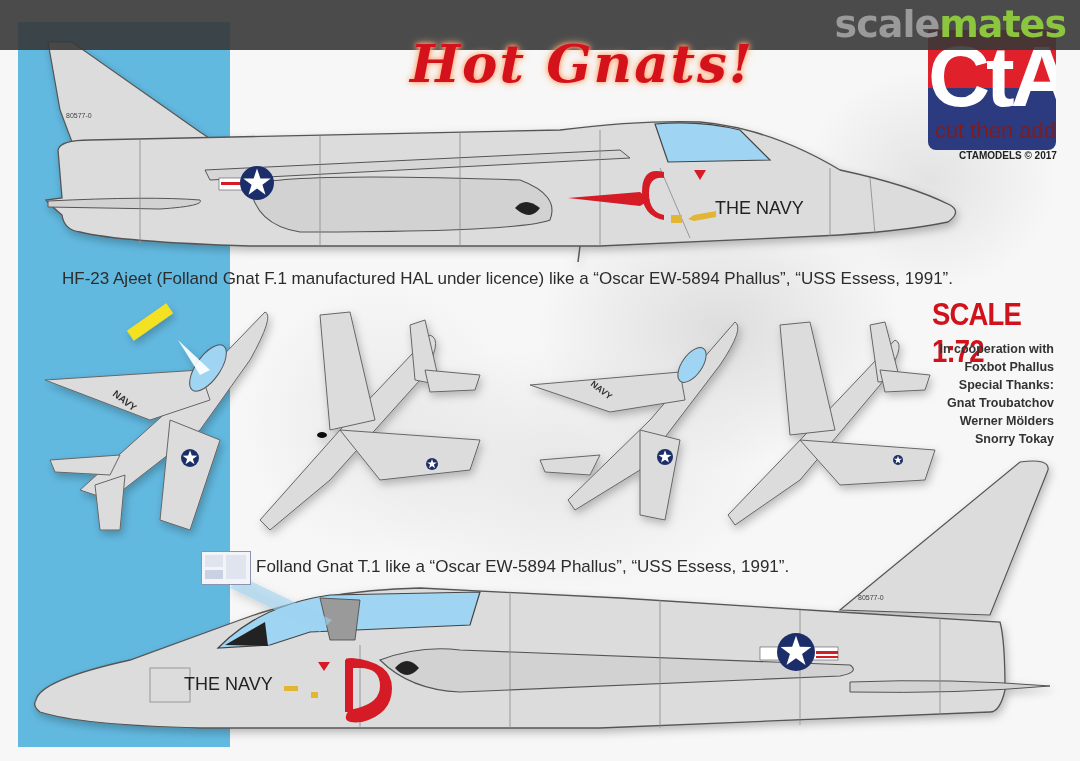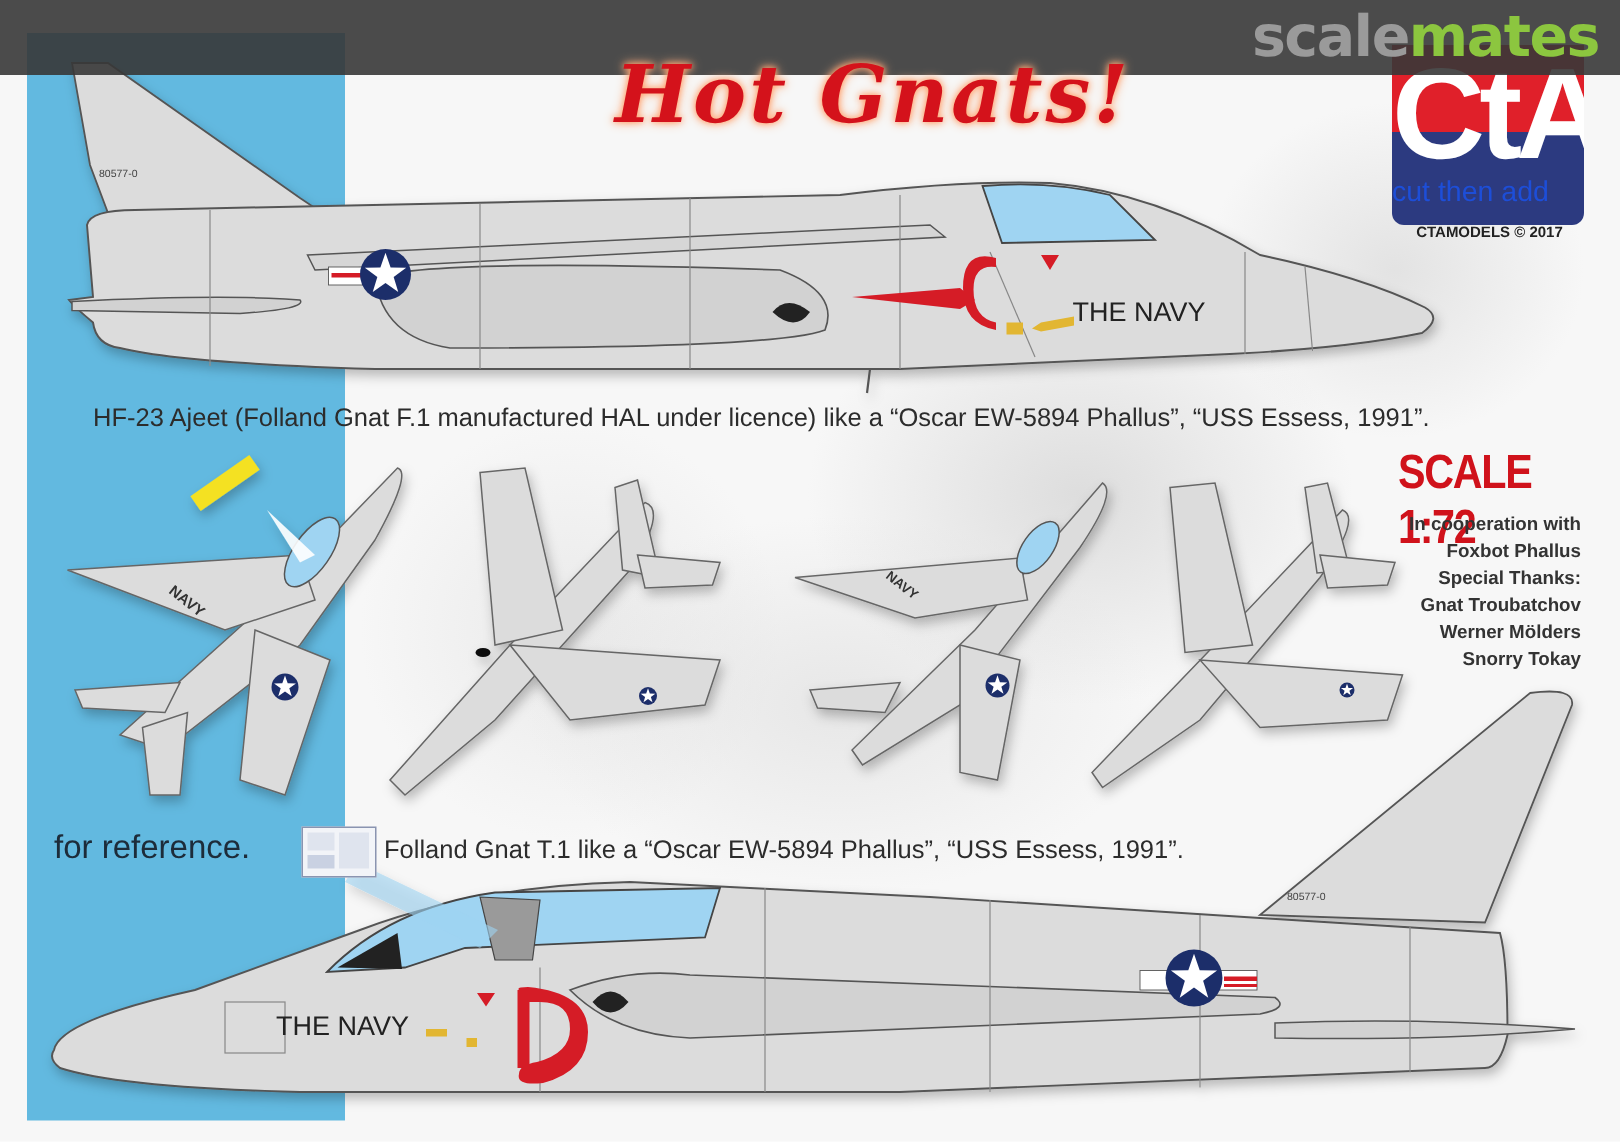--- a/index.html
+++ b/index.html
@@ -14,22 +14,22 @@
   .topbar{position:absolute;left:0;top:0;width:1080px;height:50px;background:rgba(55,55,55,0.9);z-index:20;}
   .sm-logo{position:absolute;right:14px;top:2px;font-family:"DejaVu Sans",sans-serif;font-weight:bold;font-size:38px;letter-spacing:-1px;z-index:21;margin-left:36px;}
   .sm-scale{color:#9a9a9a;}
   .sm-mates{color:#8cc63f;}
   .title{position:absolute;left:410px;top:32px;font-family:"DejaVu Serif",serif;font-style:italic;font-weight:bold;font-size:53px;color:#d4121b;text-shadow:0 0 4px #ff9e6a,0 0 8px #ffb58a;z-index:22;letter-spacing:2px;}
   .cta{position:absolute;left:928px;top:30px;width:128px;height:122px;z-index:15;text-decoration:underline;}
   .cta-box{position:absolute;left:0;top:0;width:128px;height:120px;border-radius:0 0 8px 8px;overflow:hidden;}
   .cta-red{position:absolute;left:0;top:0;width:100%;height:58px;background:#e0202a;}
   .cta-blue{position:absolute;left:0;top:58px;width:100%;height:62px;background:#2c3a80;}
   .cta-letters{position:absolute;left:0;top:-4px;width:100%;text-align:center;font-family:"Liberation Sans",sans-serif;font-weight:bold;font-size:86px;color:#fff;line-height:100px;letter-spacing:-4px;}
-  .cta-sub{position:absolute;left:0;top:88px;width:100%;text-align:left;color:#1d4ed8;font-family:"Liberation Sans",sans-serif;font-size:19px;}
-  .cta-copy{position:absolute;left:1px;top:120px;width:128px;text-align:center;font-family:"Liberation Sans",sans-serif;font-weight:bold;font-size:10px;color:#222;}
+  .cta-sub{position:absolute;left:0;top:88px;width:100%;text-align:right;color:#7f1d1d;font-family:"Liberation Sans",sans-serif;font-size:22px;}
+  .cta-copy{position:absolute;left:16px;top:120px;width:128px;text-align:center;font-family:"Liberation Sans",sans-serif;font-weight:bold;font-size:10px;color:#222;}
   .caption{position:absolute;font-family:"Liberation Sans",sans-serif;font-size:17px;color:#2c2c2c;white-space:nowrap;z-index:5;}
   .cap1{left:62px;top:269px;}
   .cap2{left:256px;top:557px;}
   .scale{position:absolute;left:932px;top:296px;font-family:"Liberation Sans",sans-serif;font-weight:bold;font-size:32px;color:#d0121b;letter-spacing:-1px;transform:scaleX(0.86);transform-origin:left top;}
   .credits{position:absolute;right:26px;top:340px;text-align:right;font-family:"Liberation Sans",sans-serif;font-weight:bold;font-size:12.5px;color:#333;line-height:18px;}
   .ref-note{position:absolute;left:36px;top:550px;font-family:"Liberation Sans",sans-serif;font-size:22px;color:#1d2c3a;line-height:30px;z-index:6;}
   .ref-note .hl{color:#d51b27;}
   .svg-layer{position:absolute;left:0;top:0;z-index:3;}
   .snap-thumb{position:absolute;left:201px;top:551px;width:48px;height:32px;background:#f2f4f8;border:1px solid #8a94b0;z-index:7;}
   .snap-thumb .a{position:absolute;left:3px;top:3px;width:18px;height:12px;background:#dfe4ee;}
@@ -208,20 +208,19 @@
 <div class="credits">
   <div>In cooperation with</div>
   <div>Foxbot Phallus</div>
   <div>Special Thanks:</div>
   <div>Gnat Troubatchov</div>
   <div>Werner Mölders</div>
   <div>Snorry Tokay</div>
 </div>
 
 <div class="ref-note">
-  <div>for reference.</div>
 </div>
 
 <div class="snap-thumb">
   <div class="a"></div>
     <div class="b"></div>
     <div class="c"></div>
 </div>
 
 </body></html>

